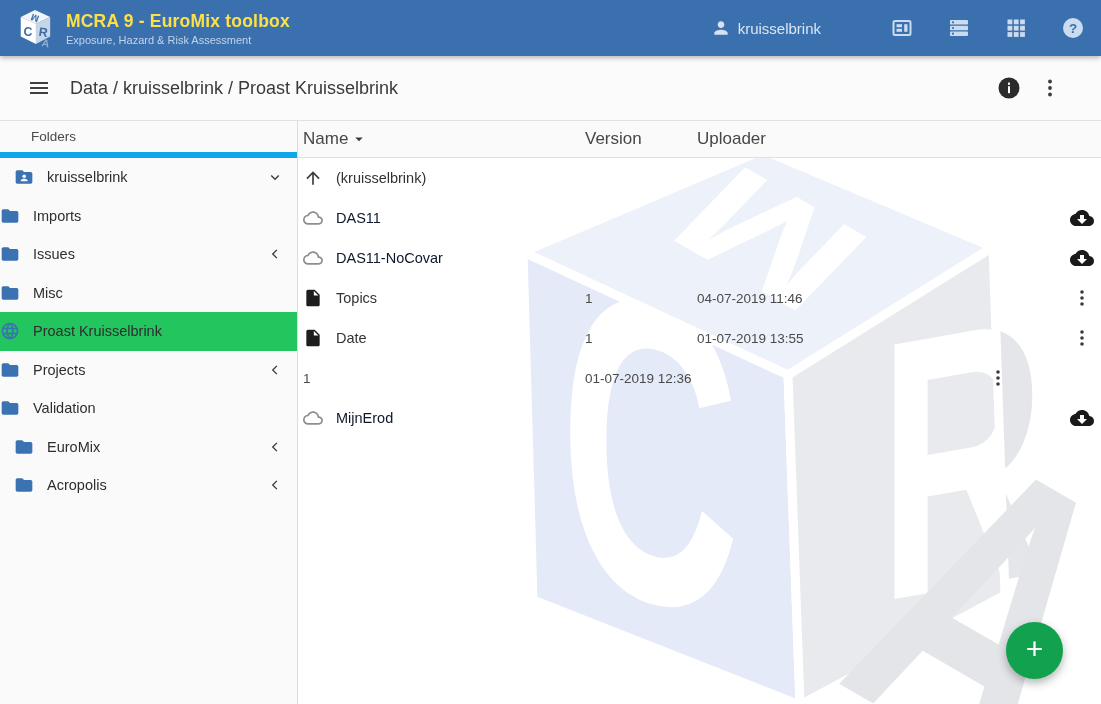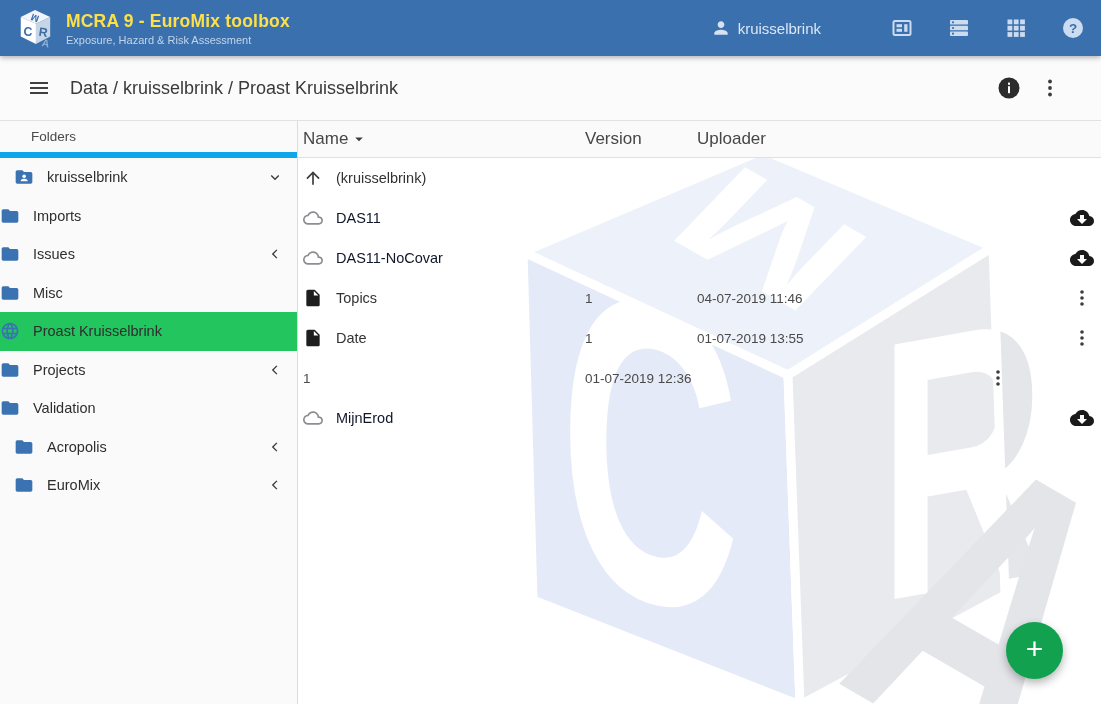--- a/index.html
+++ b/index.html
@@ -256,34 +256,34 @@
             </svg>
           </span>
           <span class="side-label">Validation</span>
         </div>
         <div class="side-item l0">
           <span class="f-icon">
             <svg viewBox="0 0 24 24" fill="#3a72b2">
               <path d="M10 4H4c-1.1 0-1.99.9-1.99 2L2 18c0 1.1.9 2 2 2h16c1.1 0 2-.9 2-2V8c0-1.1-.9-2-2-2h-8l-2-2z"></path>
             </svg>
           </span>
-          <span class="side-label">Acropolis</span>
+          <span class="side-label">EuroMix</span>
           <span class="chevron">
             <svg viewBox="0 0 24 24" fill="none" stroke="#3a3a3a" stroke-width="1.8">
               <polyline points="14.5,6.5 9,12 14.5,17.5"></polyline>
             </svg>
           </span>
         </div>
         <div class="side-item l0">
           <span class="f-icon">
             <svg viewBox="0 0 24 24" fill="#3a72b2">
               <path d="M10 4H4c-1.1 0-1.99.9-1.99 2L2 18c0 1.1.9 2 2 2h16c1.1 0 2-.9 2-2V8c0-1.1-.9-2-2-2h-8l-2-2z"></path>
             </svg>
           </span>
-          <span class="side-label">EuroMix</span>
+          <span class="side-label">Acropolis</span>
           <span class="chevron">
             <svg viewBox="0 0 24 24" fill="none" stroke="#3a3a3a" stroke-width="1.8">
               <polyline points="14.5,6.5 9,12 14.5,17.5"></polyline>
             </svg>
           </span>
         </div>
       </div>
   </aside>
 
   <section class="content">

